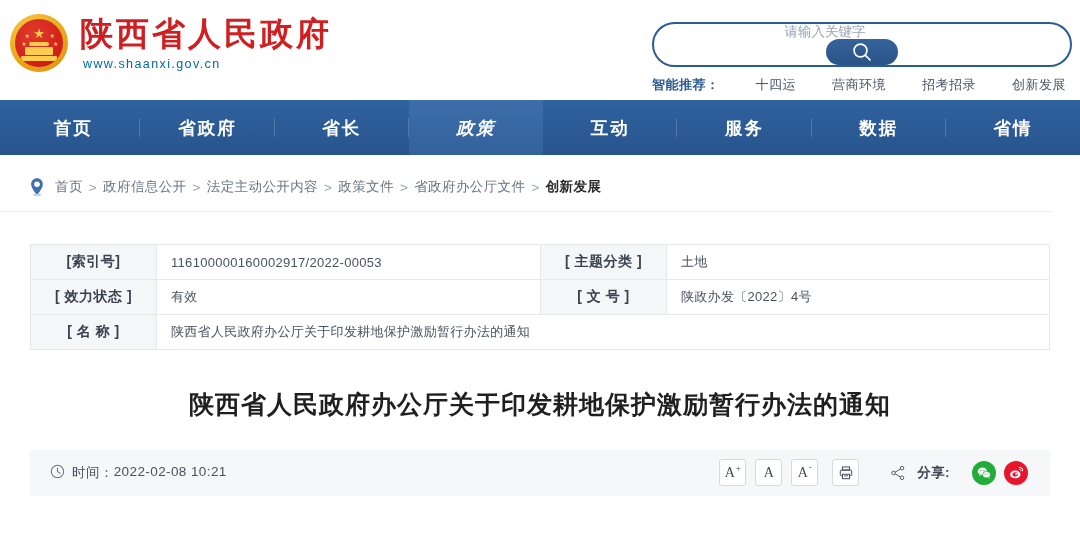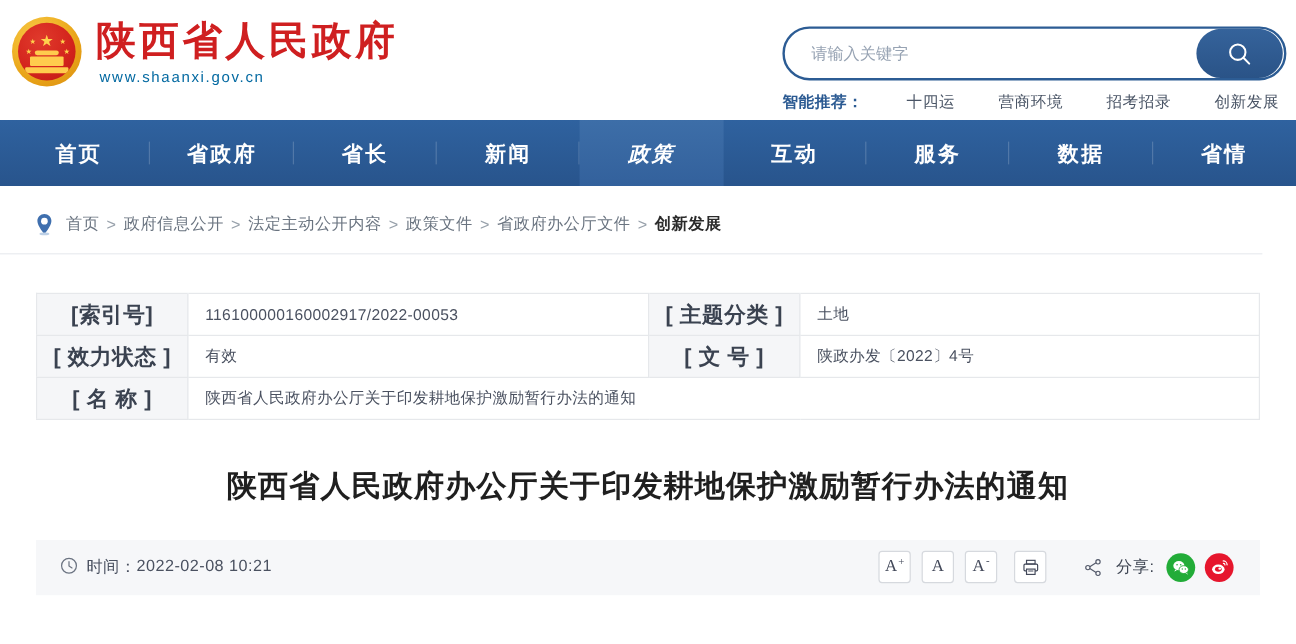--- a/index.html
+++ b/index.html
@@ -120,20 +120,21 @@
     width: 420px;
   }
   .search-bar {
     position: relative;
     height: 45px;
     border: 2px solid #2c5c94;
     border-radius: 23px;
     background: #fff;
     display: flex;
     align-items: center;
+    flex-direction: column;
   }
   .search-input {
     flex: 1;
     border: none;
     outline: none;
     background: transparent;
     font-size: 13.5px;
     color: #6f7c8c;
     padding: 0 0 0 22px;
     font-family: "Liberation Sans", sans-serif;
@@ -265,21 +266,21 @@
     color: #3d4450;
     vertical-align: middle;
   }
   .info-table td.k {
     width: 126px;
     background: #f5f6f8;
     text-align: center;
     font-weight: bold;
     color: #3a4250;
     letter-spacing: .5px;
-    font-size: 18px;
+    font-size: 14px;
   }
   .info-table td.v {
     padding-left: 14px;
     color: #4a5160;
     font-size: 13px;
     letter-spacing: .3px;
   }
   .info-table td.v-wide { width: 384px; }
 
   
@@ -346,23 +347,23 @@
 
   .share-wrap {
     display: flex;
     align-items: center;
     margin-left: 22px;
     gap: 8px;
   }
   .share-label {
     font-size: 13.5px;
     color: #3f4653;
-    font-weight: normal;
+    font-weight: bold;
     letter-spacing: .4px;
-    margin-right: 2px;
+    margin-right: 14px;
   }
   .share-node-icon { margin-right: 3px; display: block; }
   .sicon {
     width: 24px;
     height: 24px;
     border-radius: 50%;
     display: flex;
     align-items: center;
     justify-content: center;
     cursor: pointer;
@@ -413,21 +414,20 @@
       <span class="rec-item">招考招录</span>
       <span class="rec-item">创新发展</span>
     </div>
   </div>
 </div>
 
 <div class="nav">
   <div class="nav-item">首页</div>
   <div class="nav-item">省政府</div>
   <div class="nav-item">省长</div>
-  <div class="nav-item">新闻</div>
   <div class="nav-item active">政策</div>
   <div class="nav-item">互动</div>
   <div class="nav-item">服务</div>
   <div class="nav-item">数据</div>
   <div class="nav-item">省情</div>
 </div>
 
 <div class="content">
 
   <div class="crumb-row">

